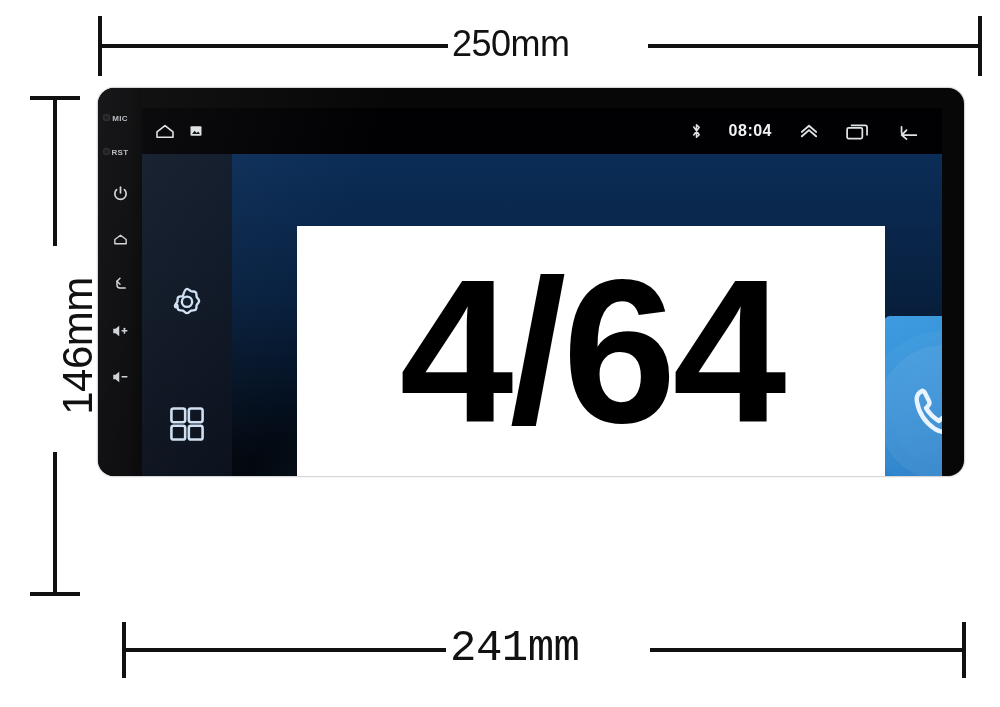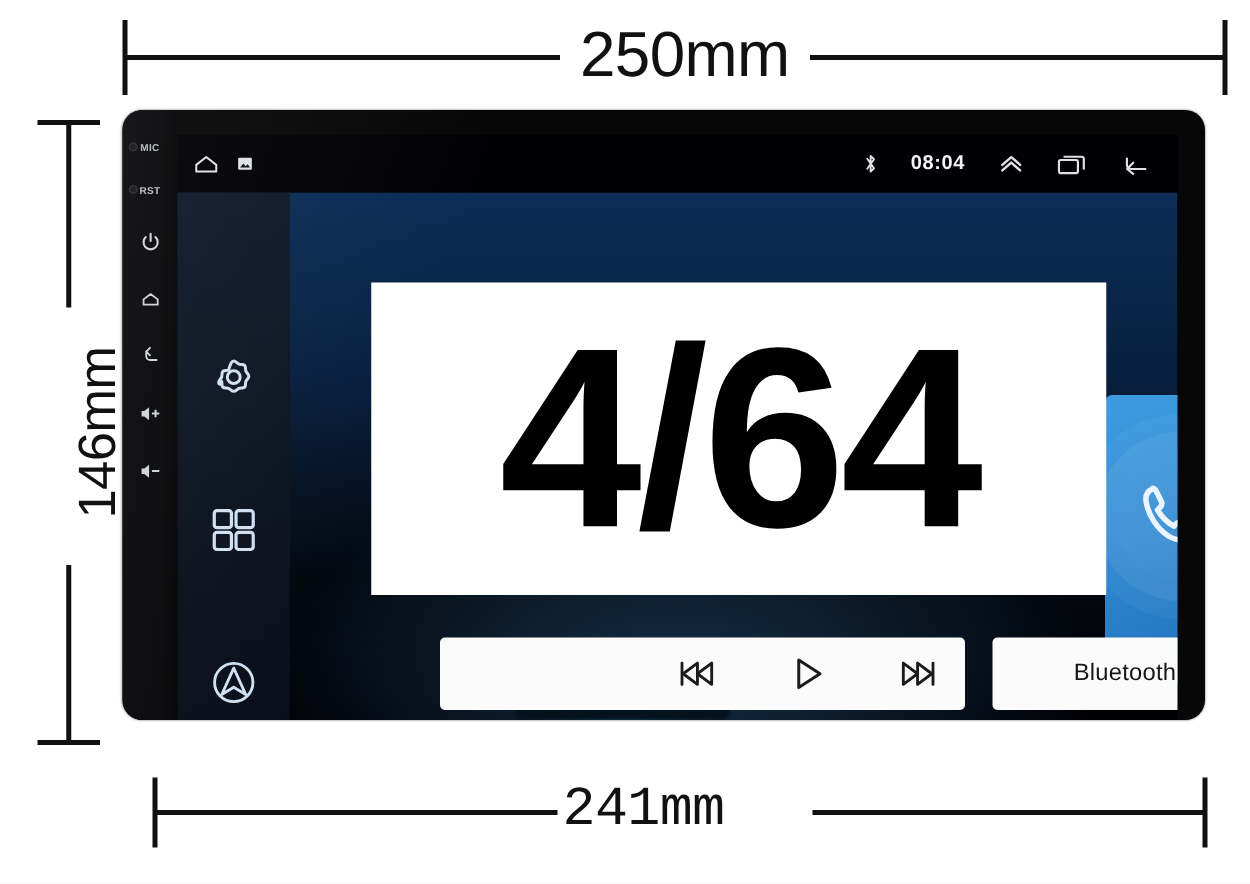--- a/index.html
+++ b/index.html
@@ -51,22 +51,22 @@
     height: 4px;
     background: #111111;
   }
 
   
   #dim-top-tick-left  { left: 98px;  top: 16px;  height: 60px; }
   #dim-top-tick-right { left: 978px; top: 16px;  height: 60px; }
   #dim-top-line-left  { left: 100px; top: 44px;  width: 348px; }
   #dim-top-line-right { left: 648px; top: 44px;  width: 332px; }
   #dim-top-label {
-    left: 464px; top: 16px;
-    font-size: 51px;
+    left: 452px; top: 16px;
+    font-size: 36px;
     line-height: 56px;
     text-align: center;
   }
 
   
   #dim-bot-tick-left  { left: 122px; top: 622px; height: 56px; }
   #dim-bot-tick-right { left: 962px; top: 622px; height: 56px; }
   #dim-bot-line-left  { left: 124px; top: 648px; width: 322px; }
   #dim-bot-line-right { left: 650px; top: 648px; width: 314px; }
   #dim-bot-label {
@@ -90,21 +90,21 @@
     width: 160px;
     text-align: center;
   }
 
   
   #head-unit {
     position: absolute;
     left: 98px;
     top: 88px;
     width: 866px;
-    height: 488px;
+    height: 388px;
     background: #070708;
     border-radius: 16px;
     box-shadow: 0 0 2px rgba(0,0,0,0.6);
     overflow: hidden;
   }
   #head-unit::after {
     content: "";
     position: absolute;
     inset: 0;
     border-radius: 16px;

